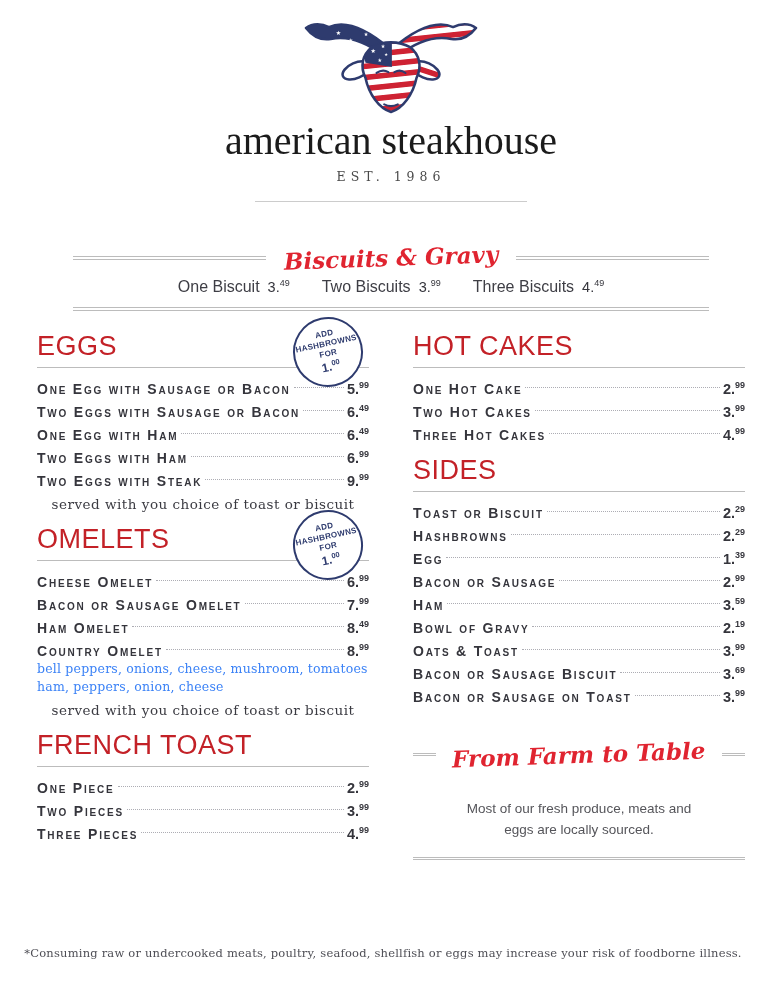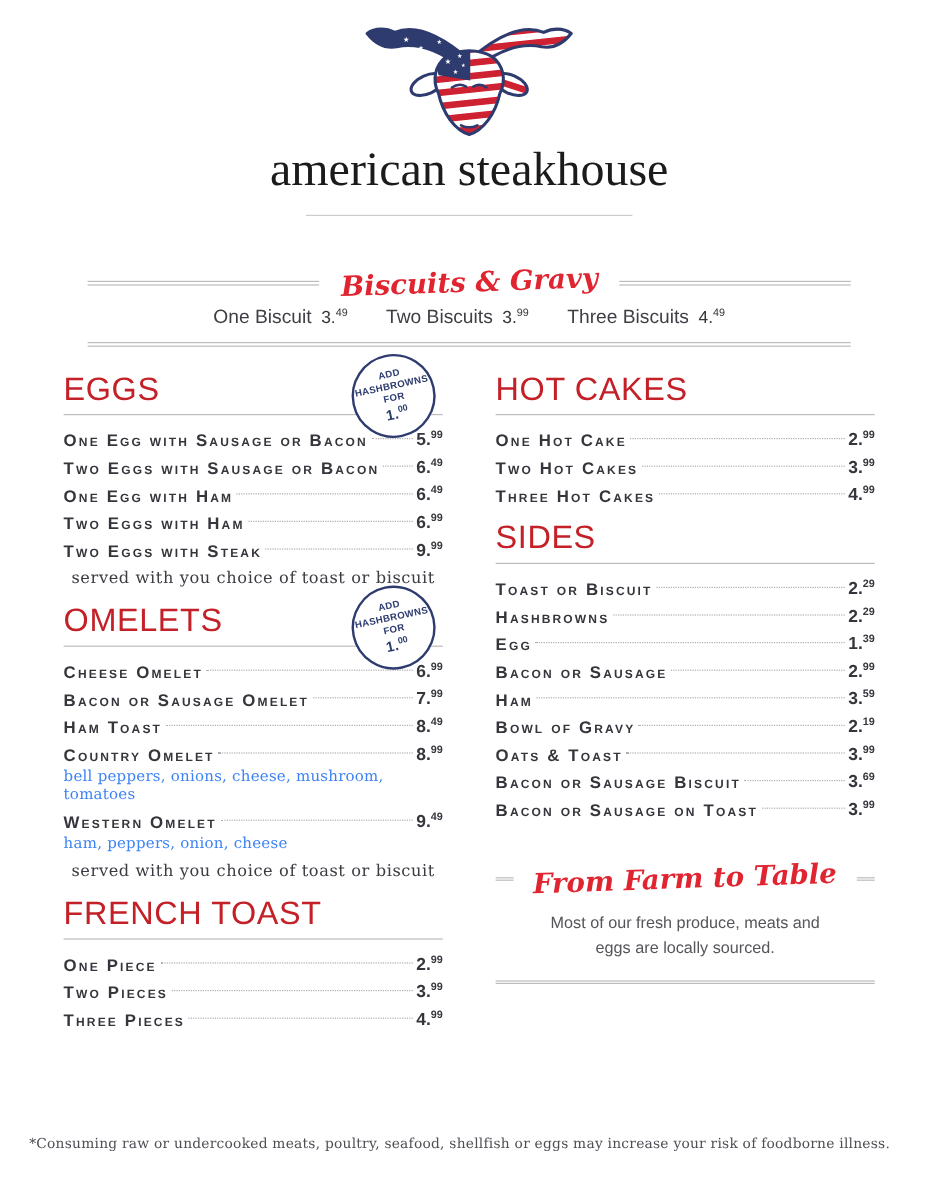--- a/index.html
+++ b/index.html
@@ -21,21 +21,21 @@
   .band{margin:42px 72px 0;}
   .band-top{display:flex;align-items:center;gap:14px;}
   .dline{height:4px;border-top:1px solid var(--line);border-bottom:1px solid var(--line);flex:1;}
   .script{font-family:"DejaVu Serif",cursive;font-style:italic;font-weight:bold;
           color:var(--script-red);font-size:23px;transform:rotate(-2deg);white-space:nowrap;padding:0 4px;}
   .band-items{text-align:center;margin-top:7px;color:#3e3e45;font-size:16px;}
   .band-items .bi{margin:0 16px;white-space:nowrap;}
   .band-bottom{margin-top:11px;}
   sup{font-size:62%;line-height:0;vertical-align:super;letter-spacing:0;}
 
-  .main{display:flex;gap:44px;padding:0 52px;margin-top:20px;}
+  .main{display:flex;gap:44px;padding:0 36px;margin-top:20px;}
   .col{flex:1;min-width:0;}
   .sec{margin-top:0;}
   .sec + .sec{margin-top:12px;}
   .sec-head{position:relative;border-bottom:1px solid var(--line);padding-bottom:5px;}
   .sec-title{color:var(--red);font-size:27px;letter-spacing:0.5px;white-space:nowrap;}
   .badge{position:absolute;right:6px;bottom:-20px;width:70px;height:70px;border:2.5px solid var(--navy);
          border-radius:50%;background:#fff;color:var(--navy);display:flex;flex-direction:column;
          align-items:center;justify-content:center;transform:rotate(-12deg);
          font-size:8px;font-weight:bold;letter-spacing:0.3px;z-index:2;line-height:1.25;}
   .badge .bp{font-size:12px;margin-top:1px;}
@@ -43,21 +43,21 @@
   .row{display:flex;align-items:center;margin-bottom:7px;font-weight:bold;}
   .iname{font-variant:small-caps;font-size:14px;letter-spacing:1.8px;color:var(--ink);white-space:nowrap;}
   .leader{flex:1;border-bottom:1.5px dotted #adadb4;margin:0 3px 3px;min-width:8px;}
   .price{color:var(--ink);font-size:14.5px;white-space:nowrap;}
   .idesc{font-family:"DejaVu Serif",serif;font-size:12.5px;color:#3b82f6;margin:-5px 0 8px;letter-spacing:0.2px;}
   .footnote{font-family:"DejaVu Serif",serif;text-align:center;font-size:13.5px;color:#3b3b42;
             margin:6px 0 0;letter-spacing:0.5px;}
   .farm{margin-top:36px;}
   .farm-head{display:flex;align-items:center;gap:12px;}
   .farm-line{flex:1;height:3px;border-top:1px solid var(--line);border-bottom:1px solid var(--line);}
-  .farm-note{text-align:center;color:var(--muted);font-size:13.5px;line-height:1.55;margin:13px auto 0;max-width:250px;}
+  .farm-note{text-align:center;color:var(--muted);font-size:13.5px;line-height:1.55;margin:31px auto 0;max-width:250px;}
   .farm-bottom{height:3px;border-top:1px solid var(--line);border-bottom:1px solid var(--line);margin-top:16px;}
   .disclaimer{position:absolute;left:0;right:16px;bottom:40px;text-align:center;
               font-family:"DejaVu Serif",serif;font-size:11.5px;color:#4e4e55;letter-spacing:0.2px;}
 </style>
 </head>
 <body>
 
 <div class="page">
   <header>
     <div class="logo">
@@ -80,20 +80,21 @@
         <text x="96" y="44" font-size="7" fill="#ffffff">★</text>
         <text x="108" y="38" font-size="6" fill="#ffffff">★</text>
         <text x="104" y="54" font-size="6" fill="#ffffff">★</text>
         <text x="112" y="47" font-size="5" fill="#ffffff">★</text>
         <path d="M103,67 q7,-5 14,-1" stroke="#2e3b6e" stroke-width="2.5" fill="none" stroke-linecap="round"></path>
         <path d="M124,66 q7,-4 13,1" stroke="#2e3b6e" stroke-width="2.5" fill="none" stroke-linecap="round"></path>
         <path d="M112,104 q8,4 16,0" stroke="#2e3b6e" stroke-width="2.5" fill="none" stroke-linecap="round"></path>
       </svg>
     </div>
     <div class="brand">american steakhouse</div>
+    <div class="est">EST. 1986</div>
     <div class="title-rule"></div>
   </header>
 
   <section class="band">
     <div class="band-top">
       <div class="dline"></div>
       <div class="script">Biscuits &amp; Gravy</div>
       <div class="dline"></div>
     </div>
     <div class="band-items" id="band-items"><span class="bi"><span>One Biscuit </span><span class="price">3.<sup>49</sup></span></span><span class="bi"><span>Two Biscuits </span><span class="price">3.<sup>99</sup></span></span><span class="bi"><span>Three Biscuits </span><span class="price">4.<sup>49</sup></span></span></div>
@@ -150,35 +151,30 @@
               <span class="iname">Cheese Omelet</span>
               <span class="leader"></span>
               <span class="price">6.<sup>99</sup></span>
             </div>
             <div class="row">
               <span class="iname">Bacon or Sausage Omelet</span>
               <span class="leader"></span>
               <span class="price">7.<sup>99</sup></span>
             </div>
             <div class="row">
-              <span class="iname">Ham Toast</span>
+              <span class="iname">Ham Omelet</span>
               <span class="leader"></span>
               <span class="price">8.<sup>49</sup></span>
             </div>
             <div class="row">
               <span class="iname">Country Omelet</span>
               <span class="leader"></span>
               <span class="price">8.<sup>99</sup></span>
             </div>
             <div class="idesc">bell peppers, onions, cheese, mushroom, tomatoes</div>
-            <div class="row">
-              <span class="iname">Western Omelet</span>
-              <span class="leader"></span>
-              <span class="price">9.<sup>49</sup></span>
-            </div>
             <div class="idesc">ham, peppers, onion, cheese</div>
           </div>
           <div class="footnote">served with you choice of toast or biscuit</div>
         </section>
         <section class="sec">
           <div class="sec-head"><span class="sec-title">FRENCH TOAST</span></div>
           <div class="rows">
             <div class="row">
               <span class="iname">One Piece</span>
               <span class="leader"></span>

